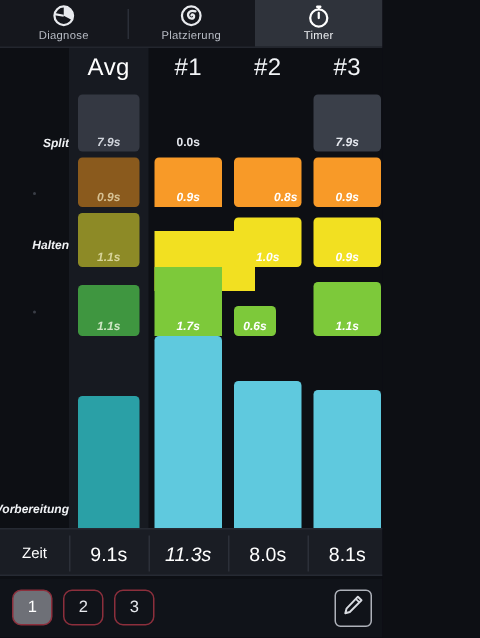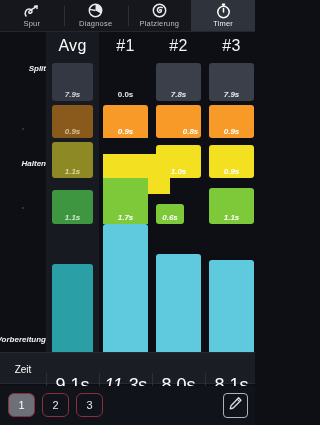--- a/index.html
+++ b/index.html
@@ -120,24 +120,24 @@
     border-top: 1px solid #262a33;
     border-bottom: 1px solid #262a33;
   }
   .zeitlabel {
     position: absolute; left: 0; top: 0;
     width: 46px; height: 32px;
     display: flex; align-items: center; justify-content: center;
     font-size: 10px; color: #ffffff;
   }
   .zeitcell {
-    position: absolute; top: 16px;
+    position: absolute; top: 0;
     width: 53px; height: 32px;
     display: flex; align-items: center; justify-content: center;
-    font-size: 18px; color: #ffffff;
+    font-size: 13px; color: #ffffff;
   }
   .zeitcell + .zeitcell::before, .zeitcell::before {
     content: ""; position: absolute; left: 0; top: 4px;
     width: 1px; height: 24px; background: #2c3039;
   }
 
   
   .bottombar {
     position: absolute; left: 0; top: 386px;
     width: 255px; height: 39px;
@@ -164,29 +164,20 @@
     cursor: pointer;
   }
 </style>
 </head>
 <body>
 
 <div id="app">
 
   <div class="tabbar">
 
-    <div class="tab">
-      <span class="tab-icon">
-        <svg width="17" height="14" viewBox="0 0 17 14">
-          <path d="M3 12 C1 9 3 5 6 5 C9 5 10 8 8 9 C6 10 5 8 6.5 7 C8.5 5.5 12 4 14 2" stroke="#e8eaee" stroke-width="1.5" fill="none" stroke-linecap="round"></path>
-          <path d="M14 2 L11.5 2.2 M14 2 L14 4.5" stroke="#e8eaee" stroke-width="1.4" fill="none" stroke-linecap="round"></path>
-        </svg>
-      </span>
-      <span class="tab-label">Spur</span>
-    </div>
 
     <div class="tab">
       <span class="tab-icon">
         <svg width="15" height="15" viewBox="0 0 15 15">
           <circle cx="7.5" cy="7.5" r="6.2" stroke="#e8eaee" stroke-width="1.5" fill="none"></circle>
           <path d="M7.5 7.5 L7.5 1.3 A6.2 6.2 0 0 1 12.9 10.4 Z" fill="#e8eaee"></path>
           <path d="M7.5 7.5 L1.4 6.4" stroke="#e8eaee" stroke-width="1.4"></path>
         </svg>
       </span>
       <span class="tab-label">Diagnose</span>
@@ -211,21 +202,21 @@
           <rect x="6.9" y="2" width="1.3" height="1.6" fill="#ffffff"></rect>
         </svg>
       </span>
       <span class="tab-label">Timer</span>
     </div>
   </div>
 
   <div class="grid">
 
     <div class="labelcol">
-      <div class="rowlabel" style="top:32px;">Split</div>
+      <div class="rowlabel" style="top:59px;">Split</div>
       <div class="dotmark" style="top:96px;"></div>
       <div class="rowlabel" style="top:127px;">Halten</div>
       <div class="dotmark" style="top:175px;"></div>
       <div class="rowlabel" style="top:303px; left:-4px; width:50px;">Vorbereitung</div>
     </div>
 
     <div class="colarea dim" style="left:46px;">
       <div class="colhdr avg">Avg</div>
 
       <div class="seg rounded" style="left:6px; width:41px; top:31px; height:38px; background:#343842;">
@@ -269,23 +260,20 @@
       </div>
 
       <div class="seg sq" style="left:4px; width:45px; top:192px; height:156px; background:#5fc9de; border-radius:3px 3px 0 0;">
         <span class="val" style="color:#ffffff;">7.4s</span>
       </div>
     </div>
 
     <div class="colarea" style="left:152px;">
       <div class="colhdr">#2</div>
 
-      <div class="seg rounded" style="left:4px; width:45px; top:31px; height:38px; background:#3a3f49;">
-        <span class="val" style="color:#e5e8ee;">7.8s</span>
-      </div>
 
       <div class="seg rounded" style="left:4px; width:45px; top:73px; height:33px; background:#f89a28;">
         <span class="val" style="color:#ffffff;margin-left:24px;">0.8s</span>
       </div>
 
       <div class="seg rounded" style="left:4px; width:45px; top:113px; height:33px; background:#f2e021;">
         <span class="val" style="color:#ffffff;">1.0s</span>
       </div>
 
       <div class="seg rounded" style="left:4px; width:28px; top:172px; height:20px; background:#7dc93a;">

